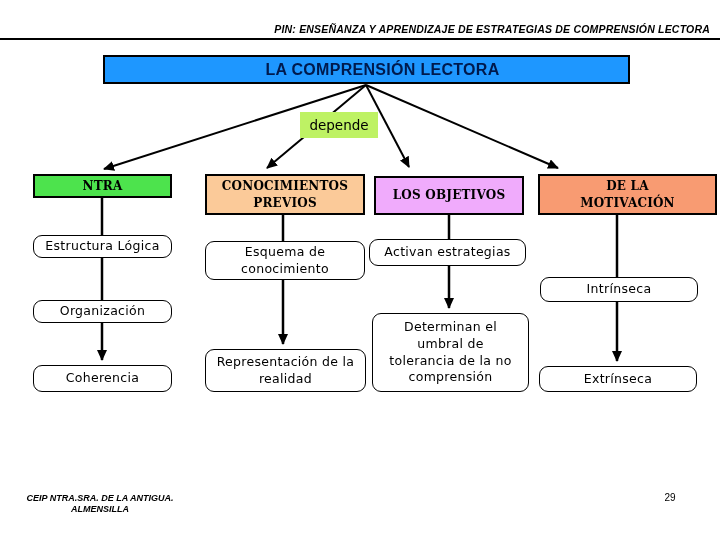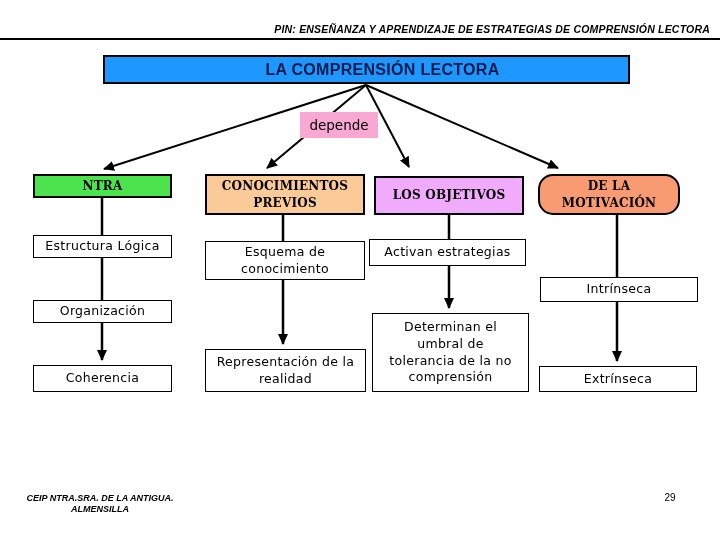--- a/index.html
+++ b/index.html
@@ -25,24 +25,24 @@
     display:flex;align-items:center;justify-content:center;text-align:center;
     z-index:2;color:#000;
   }
   .hdr{
     border-width:2px;
     font:bold 12px "DejaVu Serif","Liberation Serif",serif;
     letter-spacing:.2px;line-height:1.35;
   }
   .white{
     font:12.5px "DejaVu Sans","Liberation Sans",sans-serif;
-    letter-spacing:.3px;line-height:1.35;
+    letter-spacing:.3px;line-height:1.35;border-radius:9px;
   }
   .depende{
-    position:absolute;left:300px;top:112px;width:78px;height:26px;background:#f9a8d4;
+    position:absolute;left:300px;top:112px;width:78px;height:26px;background:#bef264;
     display:flex;align-items:center;justify-content:center;z-index:3;
     font:13.5px "DejaVu Sans",sans-serif;color:#000;
   }
   .footer-school{
     position:absolute;left:25px;top:493px;width:150px;text-align:center;
     font:bold italic 9px "Liberation Sans",sans-serif;line-height:11px;color:#000;
   }
   .page-number{
     position:absolute;left:658px;top:492px;width:24px;text-align:center;
     font:10px "Liberation Sans",sans-serif;color:#000;
@@ -82,21 +82,21 @@
 
     <line x1="617" y1="214" x2="617" y2="278" stroke="#000" stroke-width="2.5"></line>
     <line x1="617" y1="301" x2="617" y2="361" stroke="#000" stroke-width="2.5" marker-end="url(#arw)"></line>
   </svg>
 
   <div class="depende">depende</div>
 
   <div class="box hdr" style="left: 33px; top: 174px; width: 139px; height: 24px; background-color: rgb(77, 227, 77);">NTRA</div>
   <div class="box hdr" style="left: 205px; top: 174px; width: 160px; height: 41px; padding: 0px 4px; background-color: rgb(251, 202, 153);">CONOCIMIENTOS PREVIOS</div>
   <div class="box hdr" style="left: 374px; top: 176px; width: 150px; height: 39px; background-color: #f0abfc;">LOS OBJETIVOS</div>
-  <div class="box hdr" style="left: 538px; top: 174px; width: 142px; height: 41px; padding: 0px 26px; background-color: rgb(248, 155, 114); border-radius: 15px;">DE LA MOTIVACIÓN</div>
+  <div class="box hdr" style="left: 538px; top: 174px; width: 179px; height: 41px; padding: 0px 26px; background-color: rgb(248, 155, 114);">DE LA MOTIVACIÓN</div>
 
   <div class="box white" style="left:33px;top:235px;width:139px;height:23px;">Estructura Lógica</div>
   <div class="box white" style="left:33px;top:300px;width:139px;height:23px;">Organización</div>
   <div class="box white" style="left:33px;top:365px;width:139px;height:27px;">Coherencia</div>
 
   <div class="box white" style="left:205px;top:241px;width:160px;height:39px;padding:0 20px;">Esquema de conocimiento</div>
   <div class="box white" style="left:205px;top:349px;width:161px;height:43px;padding:0 6px;">Representación de la realidad</div>
 
   <div class="box white" style="left:369px;top:239px;width:157px;height:27px;">Activan estrategias</div>
   <div class="box white" style="left:372px;top:313px;width:157px;height:79px;padding:0 12px;">Determinan el umbral de tolerancia de la no comprensión</div>

